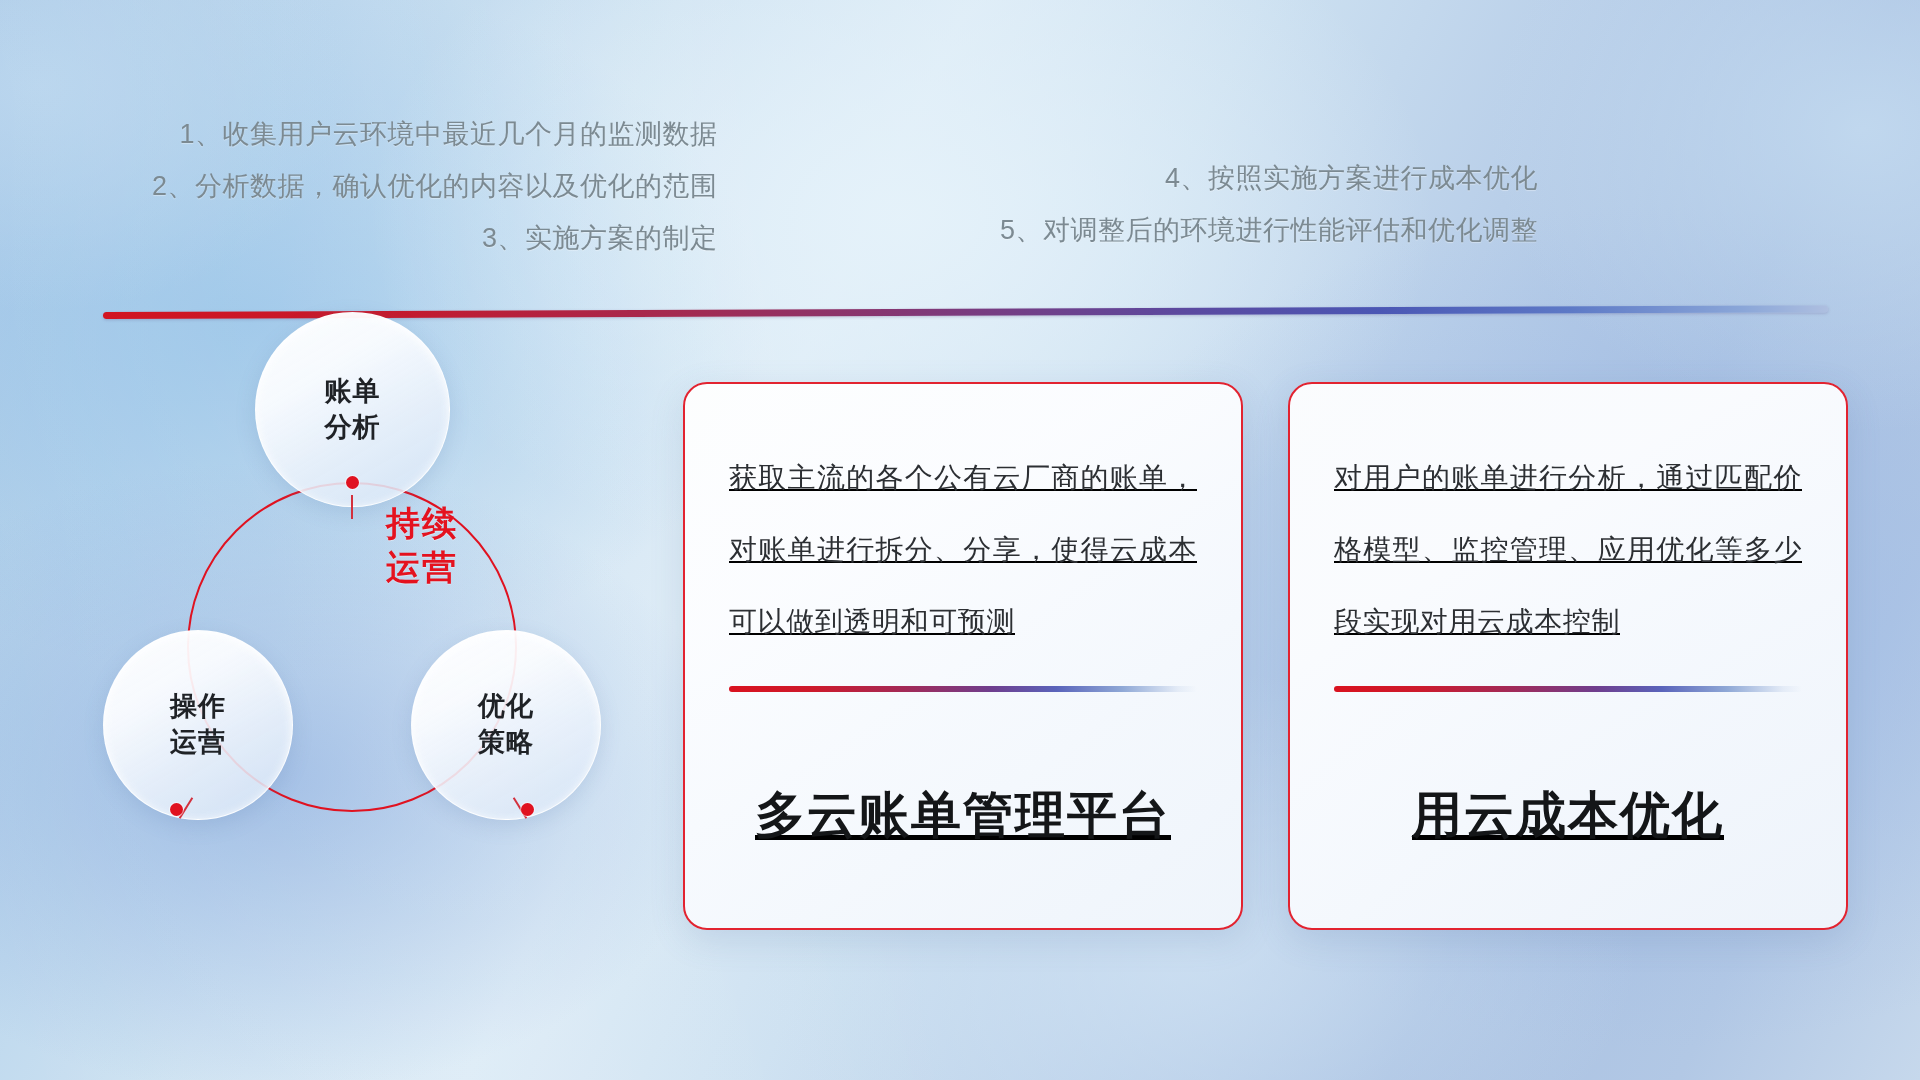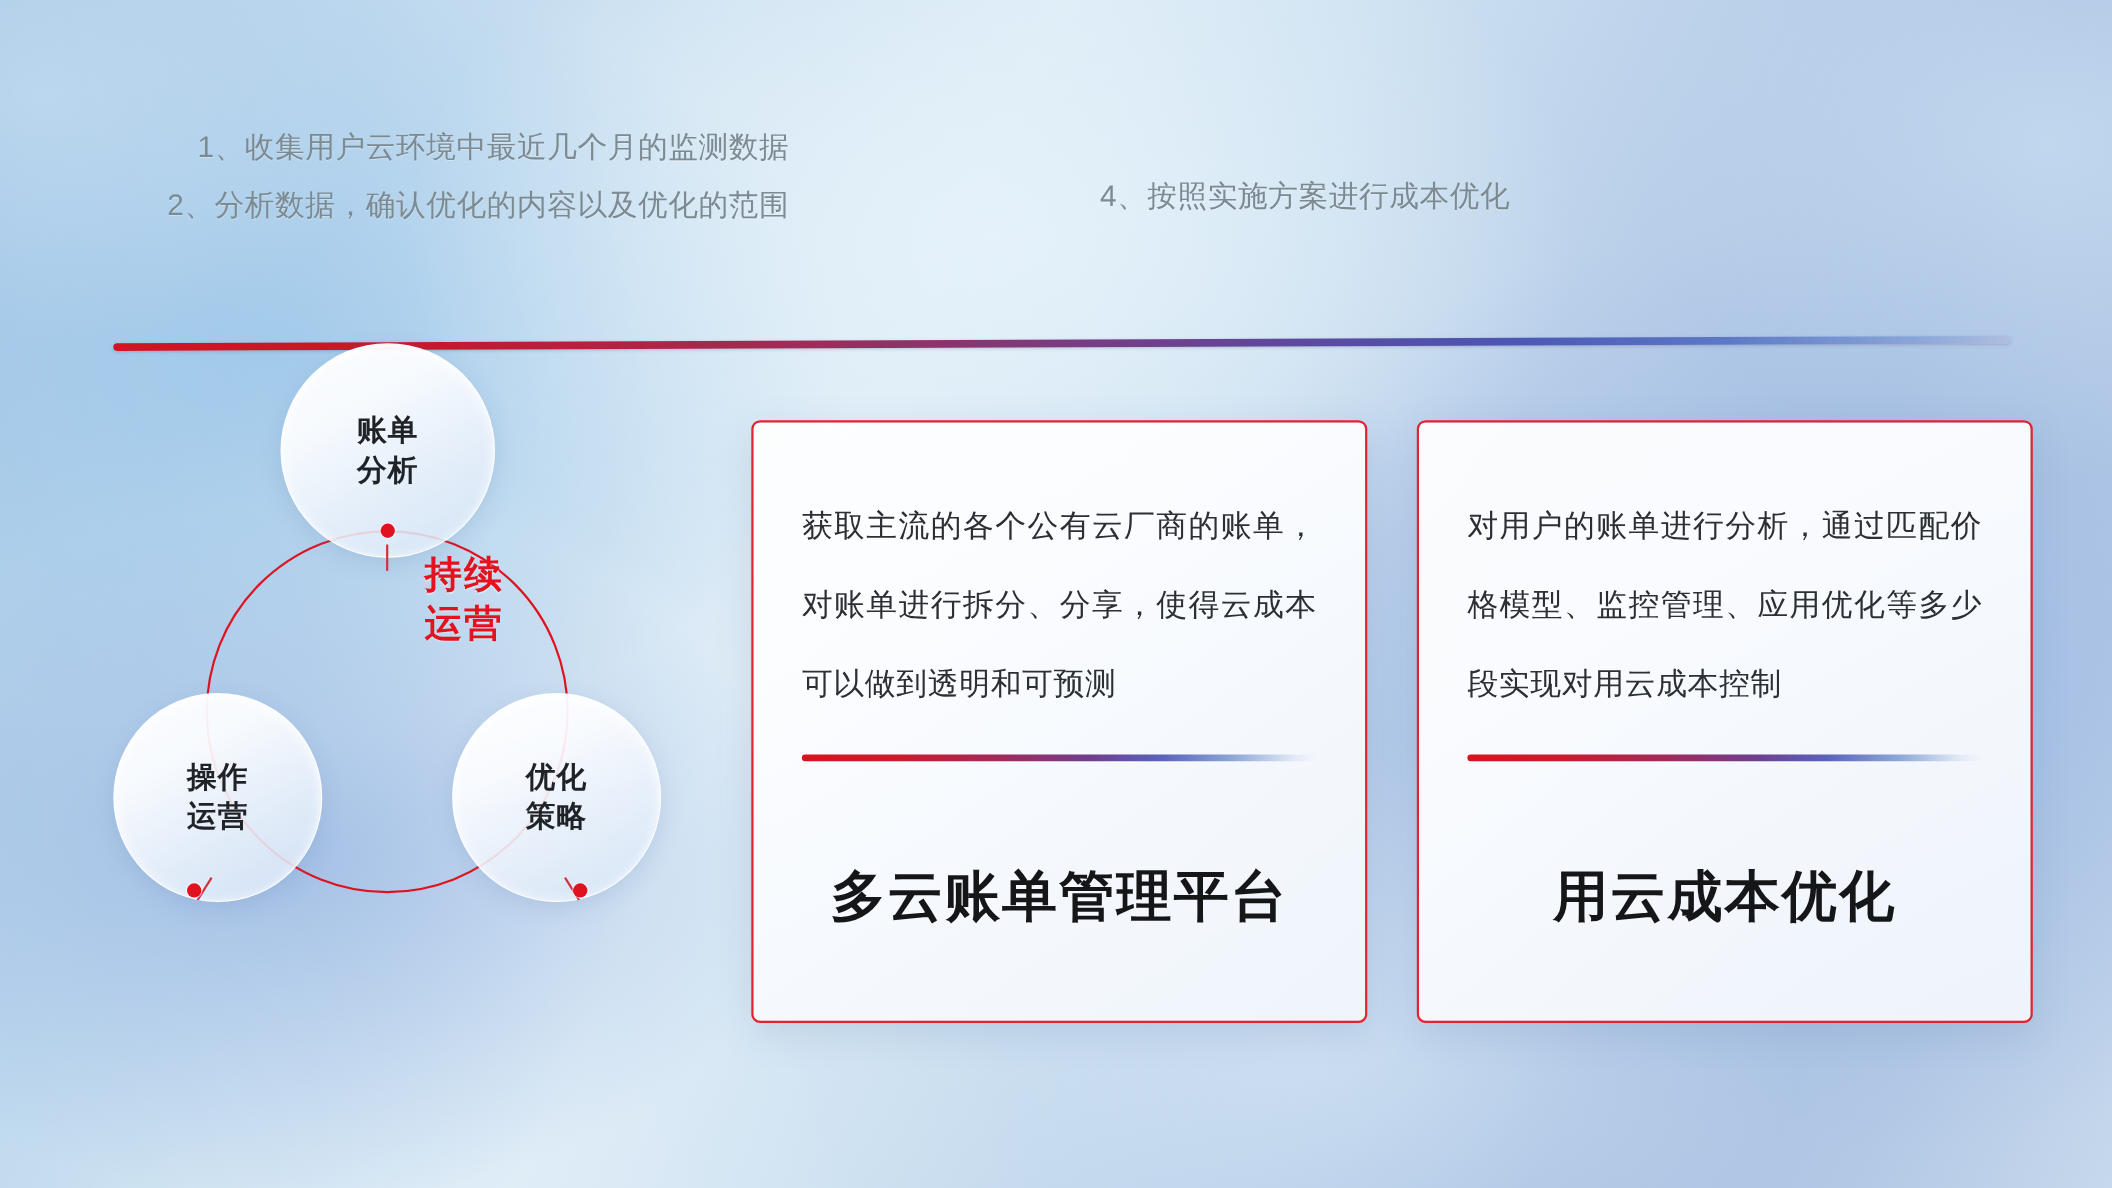--- a/index.html
+++ b/index.html
@@ -175,30 +175,31 @@
     letter-spacing: 2px;
     text-shadow: 0 1px 0 rgba(255,255,255,0.35);
   }
 
   
   .card {
     position: absolute;
     top: 382px;
     width: 560px;
     height: 548px;
-    border-radius: 8px;
+    border-radius: 24px;
     box-sizing: border-box;
     border: 2px solid #e22330;
     background: linear-gradient(150deg,
         rgba(255,255,255,0.93) 0%,
         rgba(252,253,255,0.97) 30%,
         rgba(247,250,254,0.97) 58%,
         rgba(241,246,252,0.95) 100%);
     box-shadow: 0 10px 34px rgba(80,110,160,0.16);
     padding: 58px 44px 36px 44px;
+    text-decoration: underline;
   }
   #card-1 { left: 683px; }
   #card-2 { left: 1288px; }
 
   .card-body {
     font-size: 28px;
     line-height: 72px;
     color: #2c2f33;
     letter-spacing: 0.6px;
     text-align: justify;
@@ -241,24 +242,26 @@
   <div class="bg-layer bg-blob-3"></div>
   <div class="bg-layer bg-blob-4"></div>
   <div class="bg-layer bg-blob-5"></div>
   <div class="bg-layer bg-blob-6"></div>
   <div class="bg-layer bg-blob-7"></div>
   <div class="bg-layer bg-sheen"></div>
 
   <div class="bullets" id="bullets-left">
     <span class="row">1、收集用户云环境中最近几个月的监测数据</span>
     <span class="row">2、分析数据，确认优化的内容以及优化的范围</span>
+    <span class="row">3、实施方案的制定</span>
   </div>
 
   <div class="bullets" id="bullets-right">
     <span class="row">4、按照实施方案进行成本优化</span>
+    <span class="row">5、对调整后的环境进行性能评估和优化调整</span>
   </div>
 
   <div id="top-divider"></div>
 
   <div id="venn">
 
     <div class="ring ring-outline" style="left:92px; top:152px; width:330px; height:330px;"></div>
 
     <div class="bubble" style="left:160px; top:-18px; width:195px; height:195px;">
       <div class="bubble-label">

